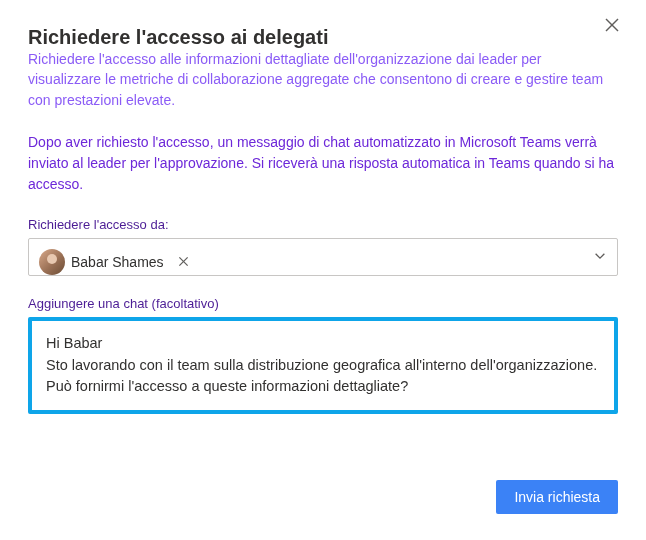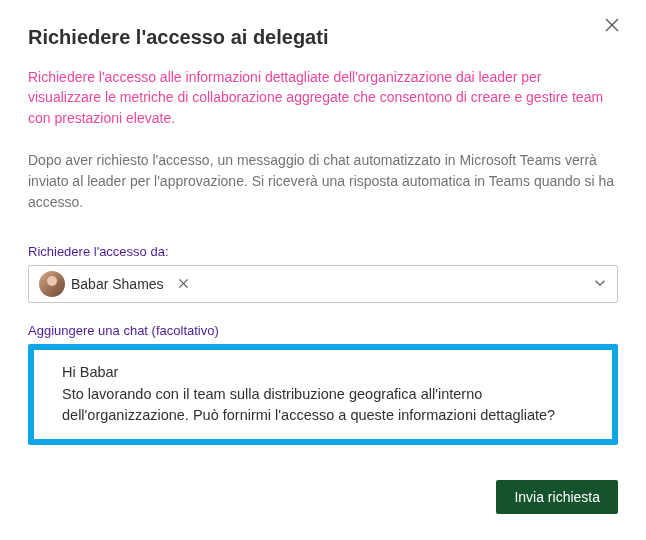--- a/index.html
+++ b/index.html
@@ -30,45 +30,44 @@
       color: #605e5c;
     }
     .close-btn svg {
       width: 16px;
       height: 16px;
     }
     .dialog-title {
       font-size: 20px;
       font-weight: 600;
       color: #323130;
-      margin-bottom: 18px;
     }
     .intro-text {
       font-size: 14px;
-      color: #ec4899;
+      color: #8b5cf6;
       line-height: 1.45;
       margin-bottom: 22px;
     }
     .after-text {
       font-size: 14px;
-      color: #737373;
+      color: #6d28d9;
       line-height: 1.5;
-      margin-bottom: 31px;
+      margin-bottom: 22px;
     }
     .field-label {
       font-size: 13px;
       color: #4c1d95;
       margin-bottom: 6px;
     }
     .people-picker {
       border: 1px solid #c8c6c4;
       border-radius: 2px;
       height: 38px;
       display: flex;
-      align-items: center;
+      align-items: flex-end;
       padding: 0 8px;
       margin-bottom: 20px;
       position: relative;
       cursor: text;
     }
     .person-chip {
       display: flex;
       align-items: center;
       gap: 6px;
       height: 26px;
@@ -117,36 +116,36 @@
       top: 50%;
       transform: translateY(-50%);
       color: #605e5c;
       cursor: pointer;
     }
     .chevron svg {
       width: 14px;
       height: 14px;
     }
     .note-box {
-      border: 6px solid #0ea5e9;
+      border: 4px solid #0ea5e9;
       border-radius: 2px;
-      padding: 12px 28px;
+      padding: 12px 14px;
       min-height: 92px;
       font-size: 14.5px;
       line-height: 1.5;
       color: #323130;
       white-space: pre-wrap;
     }
     .footer {
       position: absolute;
       bottom: 26px;
       right: 28px;
     }
     .submit-btn {
-      background: #14532d;
+      background: #3b82f6;
       color: #fff;
       border: none;
       padding: 9px 18px;
       font-size: 14px;
       border-radius: 2px;
       cursor: pointer;
       font-family: inherit;
     }
   </style>
 </head>

